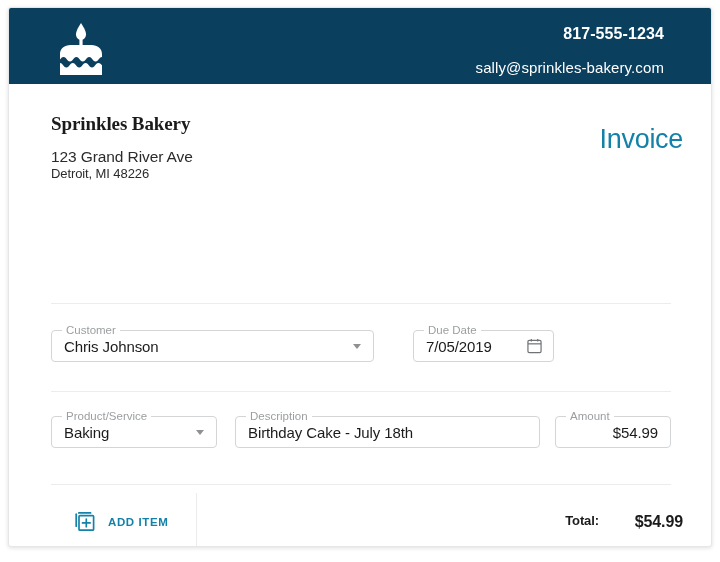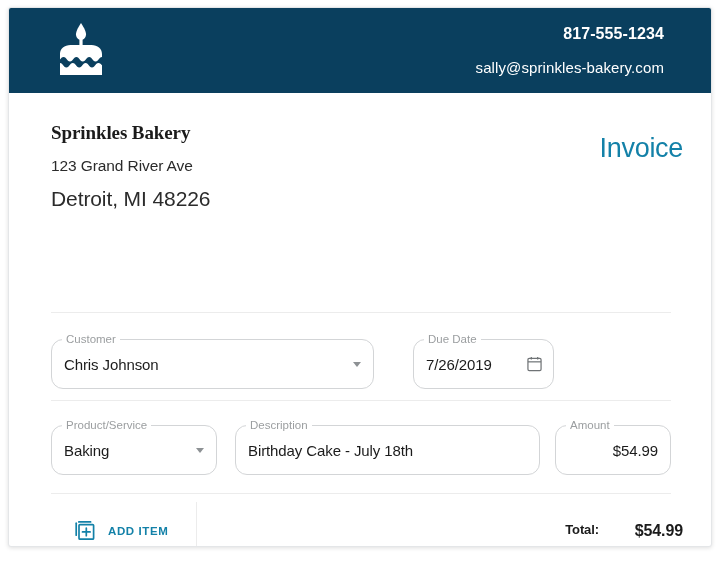--- a/index.html
+++ b/index.html
@@ -25,21 +25,21 @@
     border: 1px solid #e4e6e8;
     border-radius: 3px;
     box-shadow: 0 1px 4px rgba(0,0,0,0.13);
     box-sizing: border-box;
     overflow: hidden;
   }
 
   
   .header {
     position: relative;
-    height: 85px;
+    height: 76px;
     background: #0a3f5e;
     box-sizing: border-box;
   }
   .brand-logo {
     position: absolute;
     left: 41px;
     top: 12px;
     width: 62px;
     height: 62px;
   }
@@ -82,23 +82,22 @@
     letter-spacing: -0.1px;
     font-family: Liberation Serif, serif;
   }
   .company-addr {
     font-size: 15.5px;
     color: #2b2b2b;
     margin-top: 13px;
     letter-spacing: -0.1px;
   }
   .company-addr2 {
-    font-size: 21px;
+    font-size: 13px;
     color: #2b2b2b;
-    margin-top: 12px;
     letter-spacing: -0.1px;
   }
 
   .invoice-title {
     position: absolute;
     right: 28px;
     top: 40px;
     font-size: 27px;
     color: #1381a8;
     letter-spacing: -0.3px;
@@ -113,23 +112,23 @@
   }
   .divider-1 { top: 219px; }
   .divider-2 { top: 307px; }
   .divider-3 { top: 400px; }
 
   
   .field {
     position: absolute;
     box-sizing: border-box;
     border: 1px solid #d3d5d7;
-    border-radius: 12px;
+    border-radius: 4px;
     background: #ffffff;
-    height: 50px;
+    height: 32px;
   }
   .field-label {
     position: absolute;
     top: -8px;
     left: 10px;
     background: #ffffff;
     padding: 0 4px;
     font-size: 11.5px;
     color: #9b9ea0;
     line-height: 14px;
@@ -265,21 +264,21 @@
     <div class="divider divider-1"></div>
 
     <div class="field field-customer">
       <span class="field-label">Customer</span>
       <span class="field-value">Chris Johnson</span>
       <span class="caret"></span>
     </div>
 
     <div class="field field-duedate">
       <span class="field-label">Due Date</span>
-      <span class="field-value">7/26/2019</span>
+      <span class="field-value">7/05/2019</span>
       <span class="cal-icon">
         <svg viewBox="0 0 16 17" width="15" height="16" aria-hidden="true">
           <rect x="1" y="2.5" width="14" height="13" rx="1.4" fill="none" stroke="#6f7376" stroke-width="1.3"></rect>
           <line x1="1" y1="6.2" x2="15" y2="6.2" stroke="#6f7376" stroke-width="1.3"></line>
           <line x1="4.6" y1="0.9" x2="4.6" y2="3.6" stroke="#6f7376" stroke-width="1.3"></line>
           <line x1="11.4" y1="0.9" x2="11.4" y2="3.6" stroke="#6f7376" stroke-width="1.3"></line>
         </svg>
       </span>
     </div>
 

